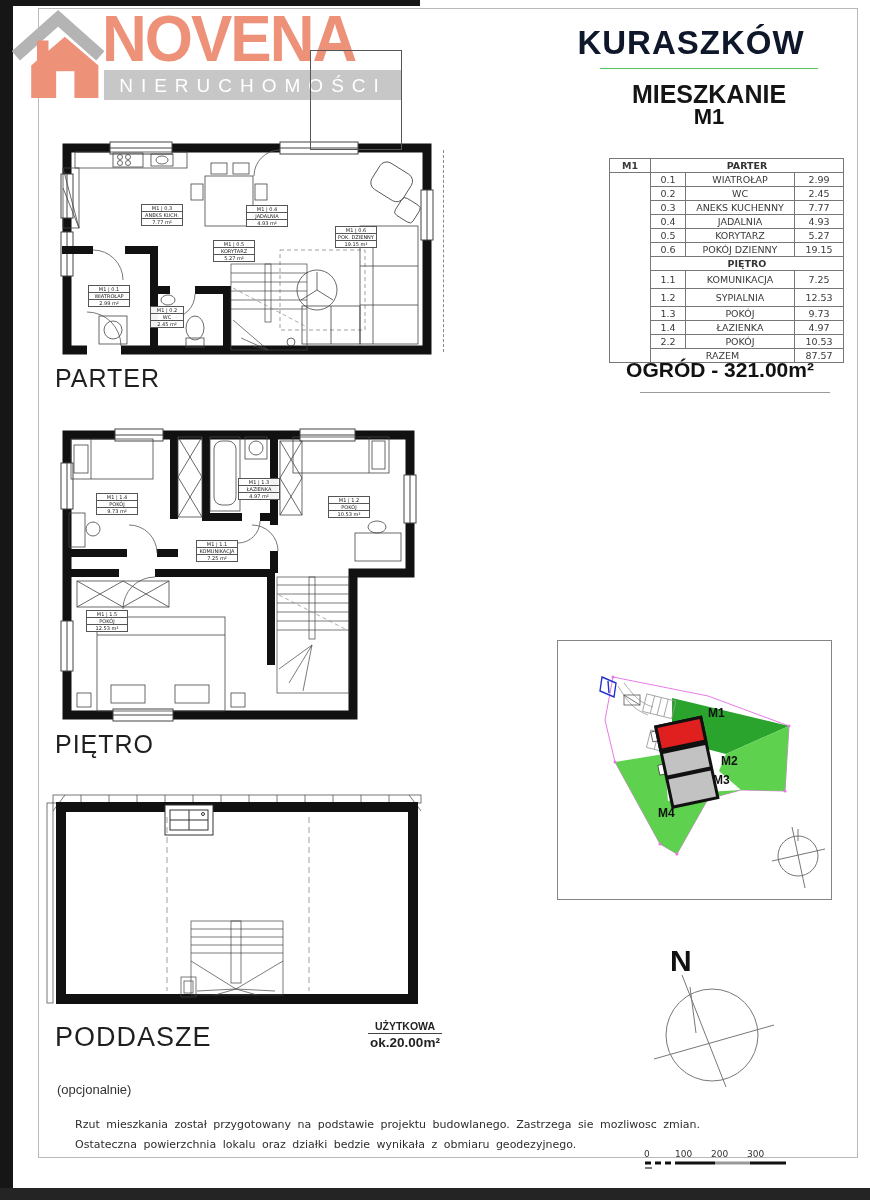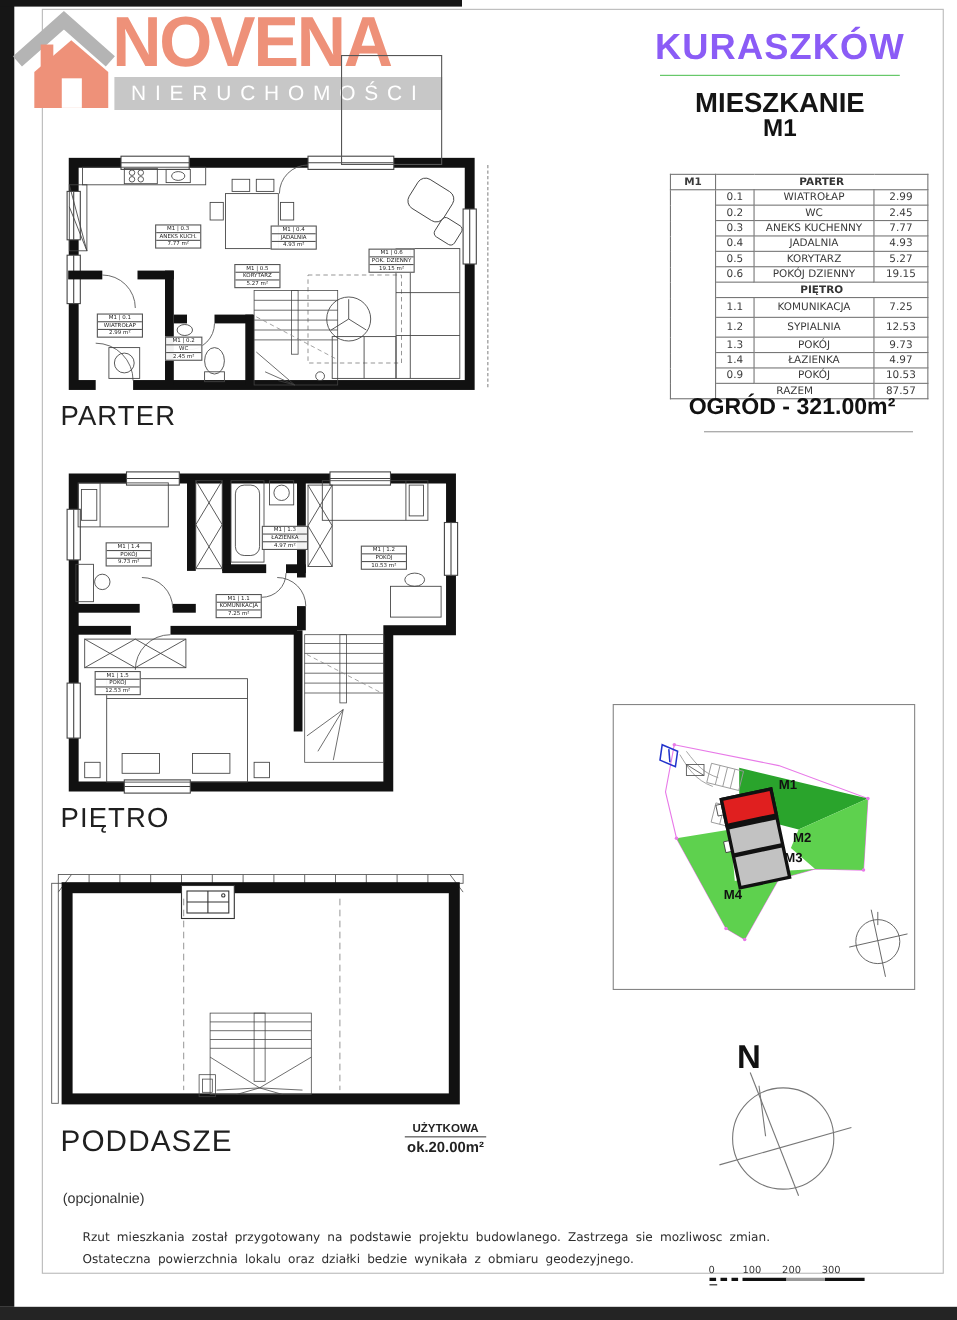--- a/index.html
+++ b/index.html
@@ -10,22 +10,22 @@
   .edge-left{left:0;top:0;width:13px;height:1188px;background:#161616;}
   .edge-bottom{left:0;top:1188px;width:870px;height:12px;background:#242424;}
   .edge-top{left:0;top:0;width:420px;height:6px;background:#161616;}
   .page-border{left:38px;top:8px;width:818px;height:1148px;border:1px solid #b9b9b9;}
   
   .novena{left:102px;top:2px;font-size:62px;font-weight:800;letter-spacing:-2px;
           color:#ee9179;transform:scaleY(1.04);transform-origin:top left;white-space:nowrap;}
   .nier-bar{left:104px;top:70px;width:298px;height:30px;background:#c7c7c7;
             color:#fff;font-size:19px;letter-spacing:8px;line-height:31px;text-align:center;}
   
-  .proj{left:588px;top:24px;width:242px;text-align:center;font-size:33px;font-weight:800;
-        letter-spacing:1px;color:#8b5cf6;}
+  .proj{left:570px;top:24px;width:242px;text-align:center;font-size:33px;font-weight:800;
+        letter-spacing:1px;color:#0f172a;}
   .proj-underline{left:600px;top:68px;width:218px;height:0;border-top:1px solid #57c35a;}
   .mieszkanie{left:588px;top:80px;width:242px;text-align:center;font-size:25px;font-weight:600;color:#151515;}
   .unit-big{left:588px;top:104px;width:242px;text-align:center;font-size:22px;font-weight:800;color:#111;}
   
   .area-table{left:609px;top:158px;}
   table{border-collapse:collapse;font-family:"DejaVu Sans",sans-serif;font-size:9.5px;color:#3a3a3a;}
   td{border:1px solid #777;text-align:center;padding:0 2px;height:13px;}
   td.hdr{font-weight:bold;color:#333;}
   td.unitcell{width:36px;font-weight:bold;}
   td.no{width:30px;}
@@ -131,21 +131,21 @@
             <td class="no">1.3</td>
             <td class="nm">POKÓJ</td>
             <td class="ar">9.73</td>
           </tr>
       <tr>
             <td class="no">1.4</td>
             <td class="nm">ŁAZIENKA</td>
             <td class="ar">4.97</td>
           </tr>
       <tr>
-            <td class="no">0.9</td>
+            <td class="no">2.2</td>
             <td class="nm">POKÓJ</td>
             <td class="ar">10.53</td>
           </tr>
       <tr>
         <td class="razem" colspan="2">RAZEM</td>
         <td class="ar razem">87.57</td>
       </tr>
     </tbody>
       </table>
   </div>

